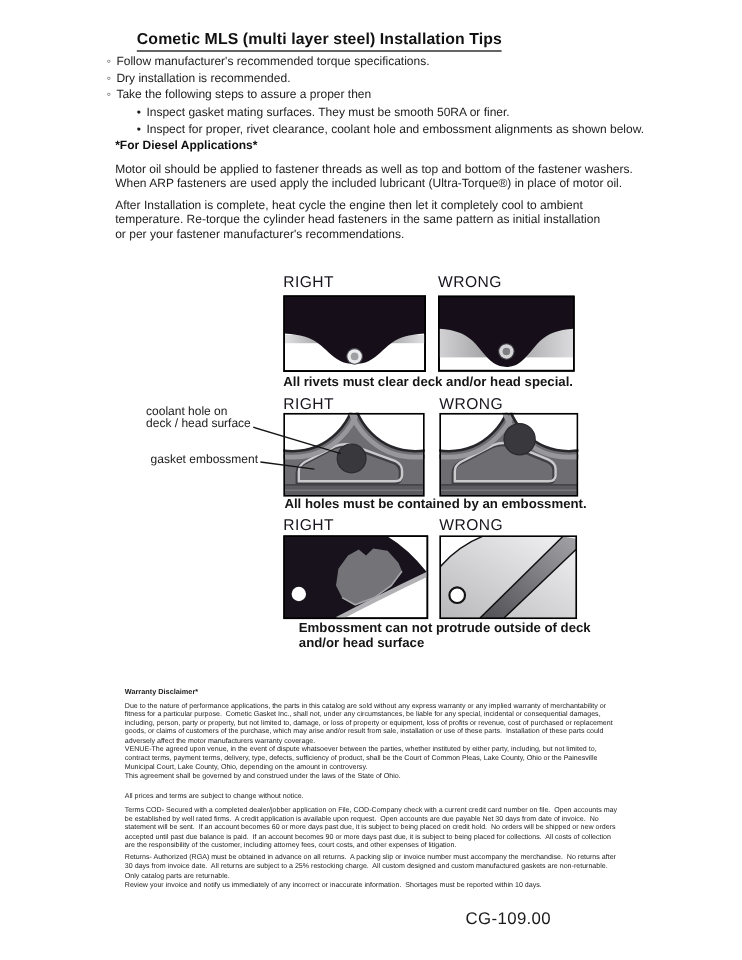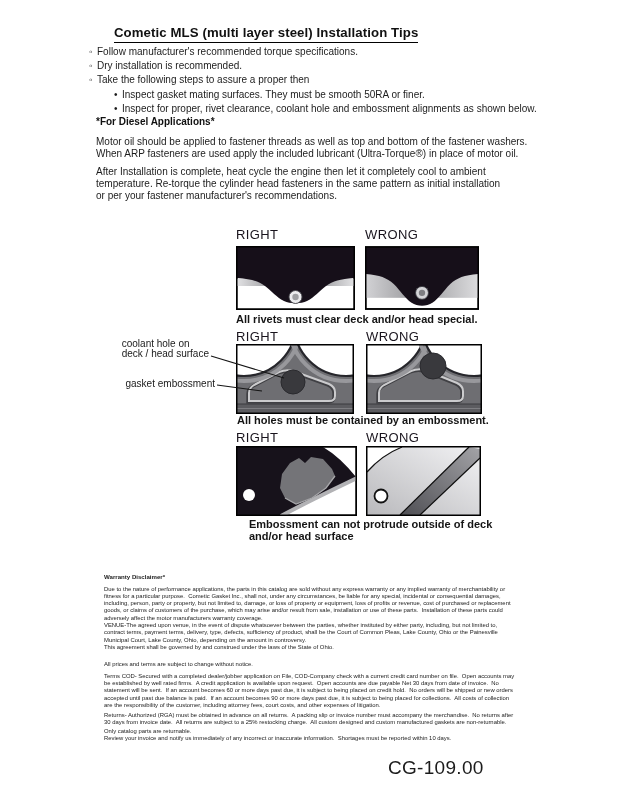--- a/index.html
+++ b/index.html
@@ -14,21 +14,21 @@
   .marker{width:8px;flex:0 0 8px;}
   .sec-head{left:96px;top:116px;font-size:10px;font-weight:bold;white-space:nowrap;color:#111;}
   .body-par{left:96px;width:505px;font-size:10px;line-height:12.2px;white-space:pre;}
   .dg-label{font-size:13px;letter-spacing:.4px;text-align:left;color:#19141d;white-space:nowrap;}
   .dg-caption{font-size:11px;font-weight:bold;line-height:12.3px;white-space:pre;color:#151515;}
   .panel{position:absolute;}
   .panel svg{display:block;width:100%;height:100%;}
   .annot{font-size:10px;line-height:10.4px;text-align:left;white-space:pre;color:#1a1a1a;}
   .legal{left:104px;width:510px;font-size:5.9px;line-height:7.3px;white-space:pre;color:#222;}
   .legal-head{left:104px;font-size:6.1px;font-weight:bold;color:#222;white-space:nowrap;}
-  .page-code{left:388px;top:757px;font-size:19px;letter-spacing:.3px;color:#1b1b1b;white-space:nowrap;}
+  .page-code{left:388px;top:757px;font-size:14px;letter-spacing:.3px;color:#1b1b1b;white-space:nowrap;}
 </style>
 </head>
 <body>
 
 <div id="page">
 
   <div class="abs title">Cometic MLS (multi layer steel) Installation Tips</div>
   <div class="abs bullets">
     <div class="bullet-row">
       <span class="marker">◦</span>

